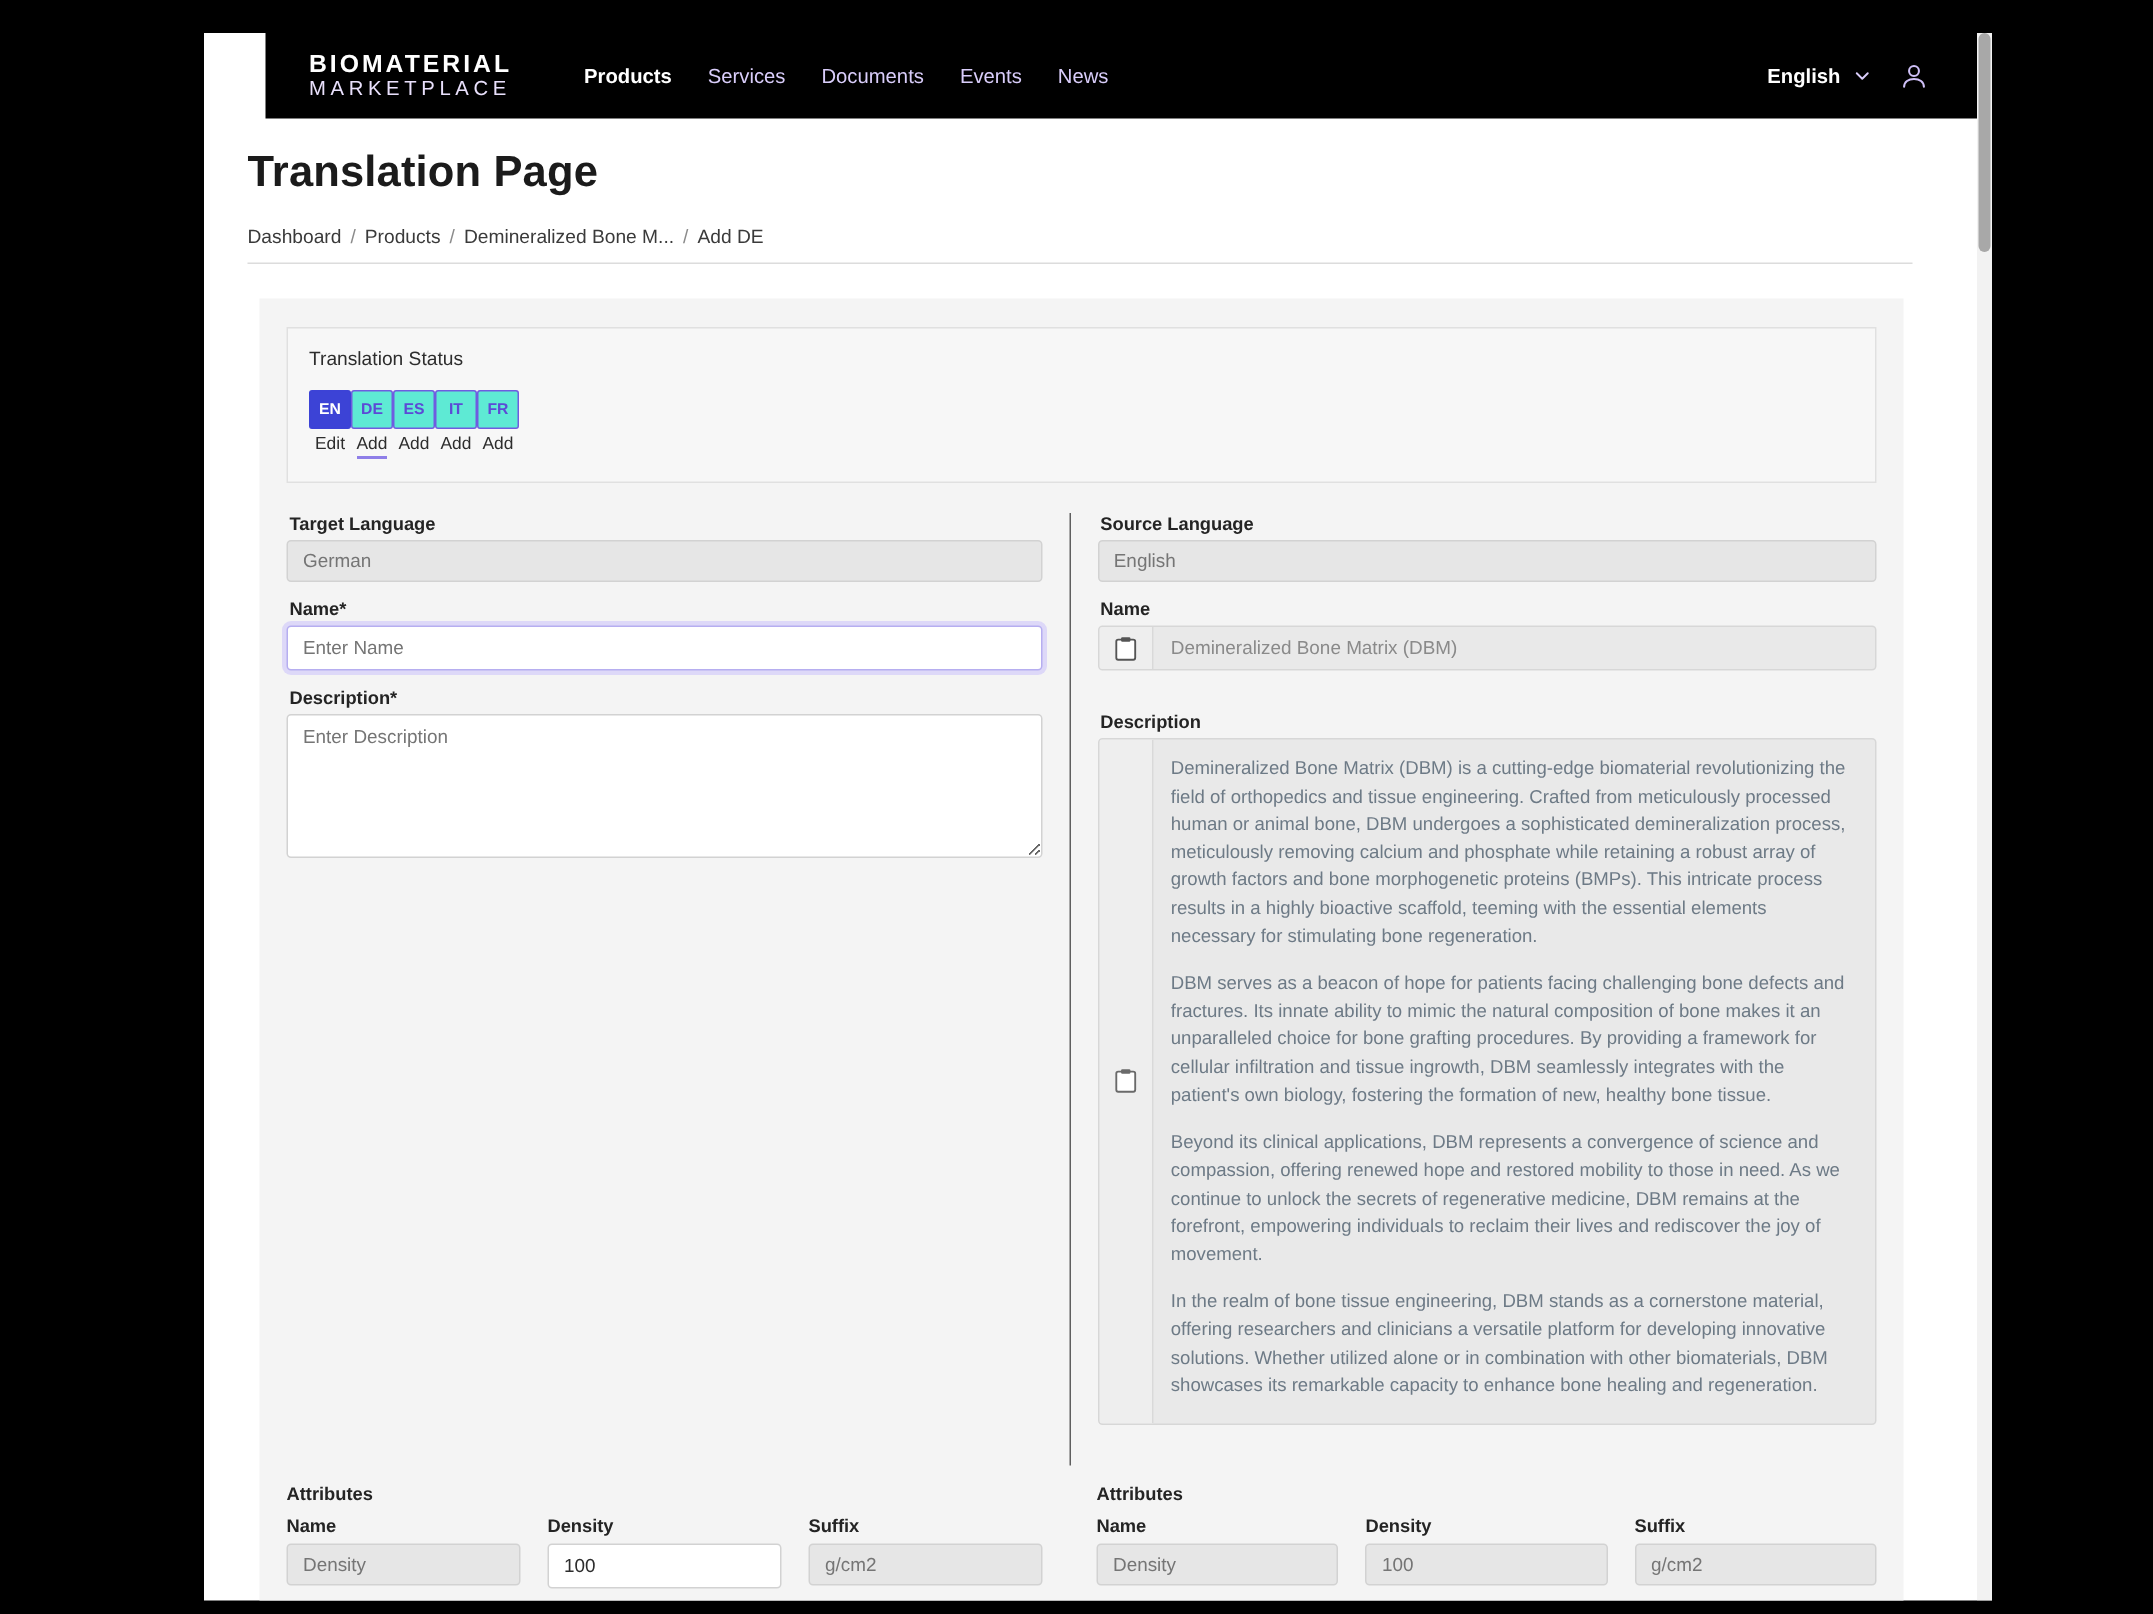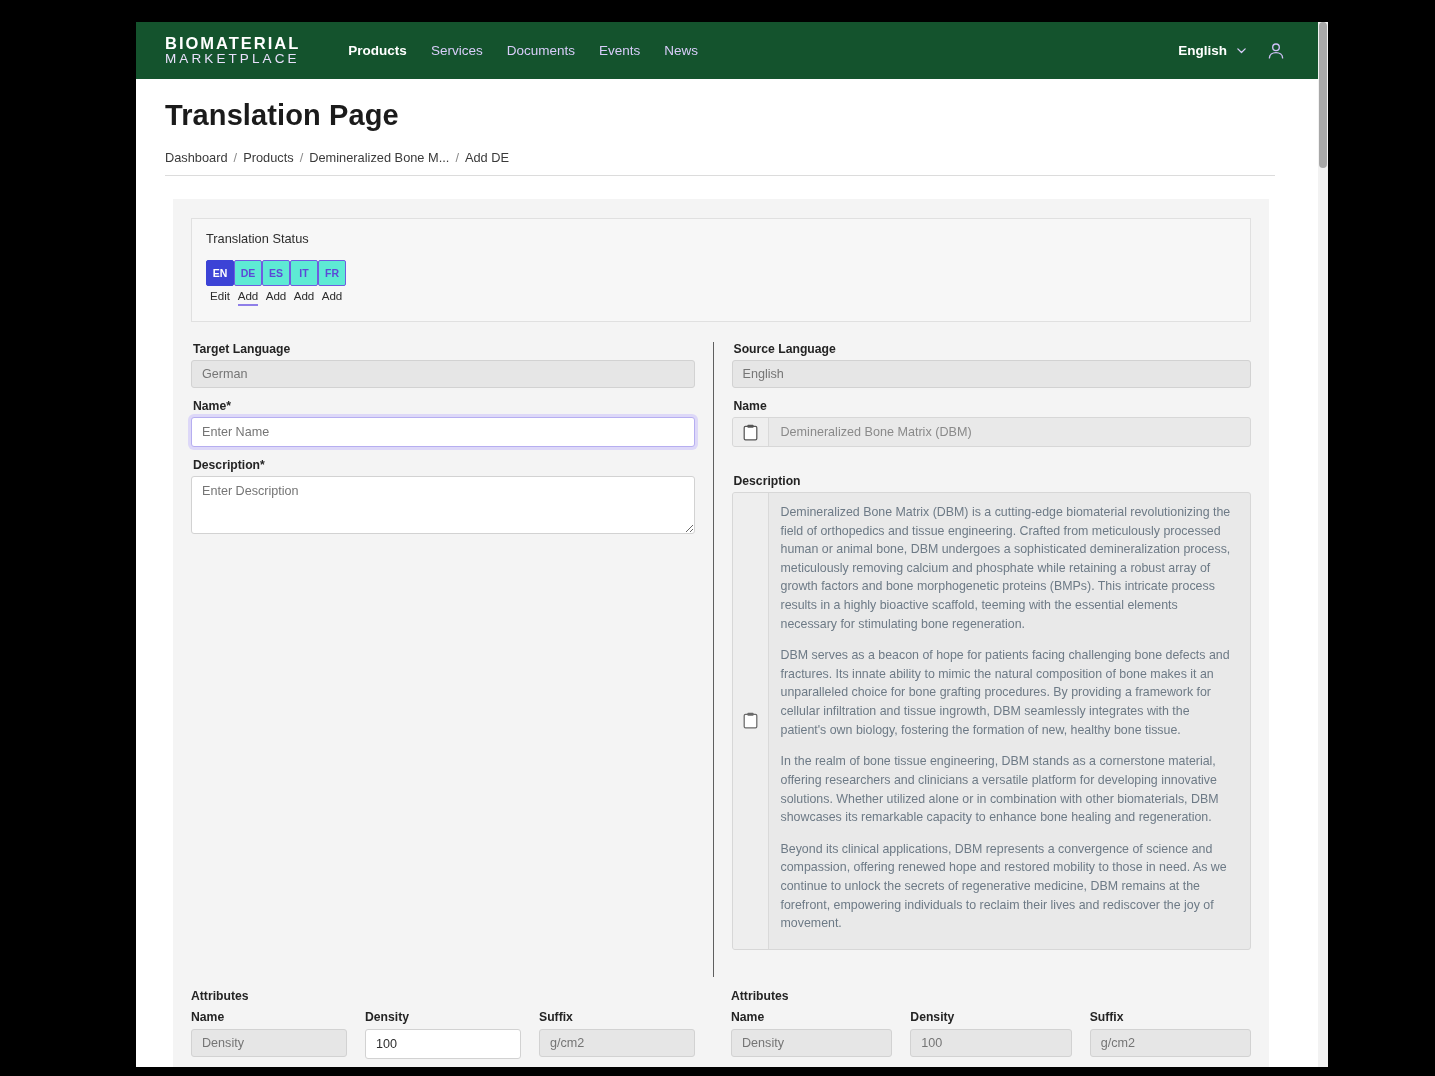--- a/index.html
+++ b/index.html
@@ -15,25 +15,26 @@
     position: absolute;
     left: 136px; top: 22px;
     width: 1192px; height: 1045px;
     background: #ffffff;
     overflow: hidden;
   }
 
   
   .navbar {
     height: 57px;
-    background: #14532d;
+    background: #000000;
     display: flex;
     align-items: center;
     padding: 0 0 0 29px;
     position: relative;
+    margin-left: 41px;
   }
   .brand {
     color: #ffffff;
     line-height: 1.02;
     margin-right: 48px;
     user-select: none;
   }
   .brand .l1 { font-size: 16.5px; font-weight: 700; letter-spacing: 2.0px; }
   .brand .l2 { font-size: 13.5px; font-weight: 300; letter-spacing: 3.1px; color:#e9e0fc; }
 
@@ -127,21 +128,21 @@
   }
   .inp.editable { background: #ffffff; color: #2d2d2d; }
   .inp.focused {
     background: #ffffff;
     border: 1px solid #b6aef0;
     box-shadow: 0 0 0 3px #ddd8f8;
     height: 30px;
   }
 
   .ta {
-    width: 100%; height: 58px;
+    width: 100%; height: 96px;
     border: 1px solid #d2d2d2; border-radius: 3px;
     background: #ffffff; color: #8d8d8d;
     font-size: 12.6px; font-family: inherit;
     padding: 7px 10px; resize: vertical;
     display: block;
   }
 
   
   .copy-field {
     display: flex; align-items: stretch;
@@ -322,22 +323,22 @@
         <div class="copy-field big">
           <div class="copy-btn">
             <svg width="15" height="17" viewBox="0 0 15 17">
               <rect x="1.2" y="2.4" width="12.6" height="13.4" rx="1.3" fill="#ffffff" stroke="#6a6a6a" stroke-width="1.25"></rect>
               <rect x="4.4" y="0.8" width="6.2" height="3.0" rx="0.8" fill="#6a6a6a"></rect>
             </svg>
           </div>
           <div class="val">
             <p>Demineralized Bone Matrix (DBM) is a cutting-edge biomaterial revolutionizing the field of orthopedics and tissue engineering. Crafted from meticulously processed human or animal bone, DBM undergoes a sophisticated demineralization process, meticulously removing calcium and phosphate while retaining a robust array of growth factors and bone morphogenetic proteins (BMPs). This intricate process results in a highly bioactive scaffold, teeming with the essential elements necessary for stimulating bone regeneration.</p>
             <p>DBM serves as a beacon of hope for patients facing challenging bone defects and fractures. Its innate ability to mimic the natural composition of bone makes it an unparalleled choice for bone grafting procedures. By providing a framework for cellular infiltration and tissue ingrowth, DBM seamlessly integrates with the patient's own biology, fostering the formation of new, healthy bone tissue.</p>
+            <p>Beyond its clinical applications, DBM represents a convergence of science and compassion, offering renewed hope and restored mobility to those in need. As we continue to unlock the secrets of regenerative medicine, DBM remains at the forefront, empowering individuals to reclaim their lives and rediscover the joy of movement.</p>
             <p>In the realm of bone tissue engineering, DBM stands as a cornerstone material, offering researchers and clinicians a versatile platform for developing innovative solutions. Whether utilized alone or in combination with other biomaterials, DBM showcases its remarkable capacity to enhance bone healing and regeneration.</p>
-            <p>Beyond its clinical applications, DBM represents a convergence of science and compassion, offering renewed hope and restored mobility to those in need. As we continue to unlock the secrets of regenerative medicine, DBM remains at the forefront, empowering individuals to reclaim their lives and rediscover the joy of movement.</p>
           </div>
         </div>
       </div>
     </div>
 
     <div class="attrs-wrap">
 
       <div class="attrs-col left">
         <div class="attrs-title">Attributes</div>
         <div class="attr-row">

